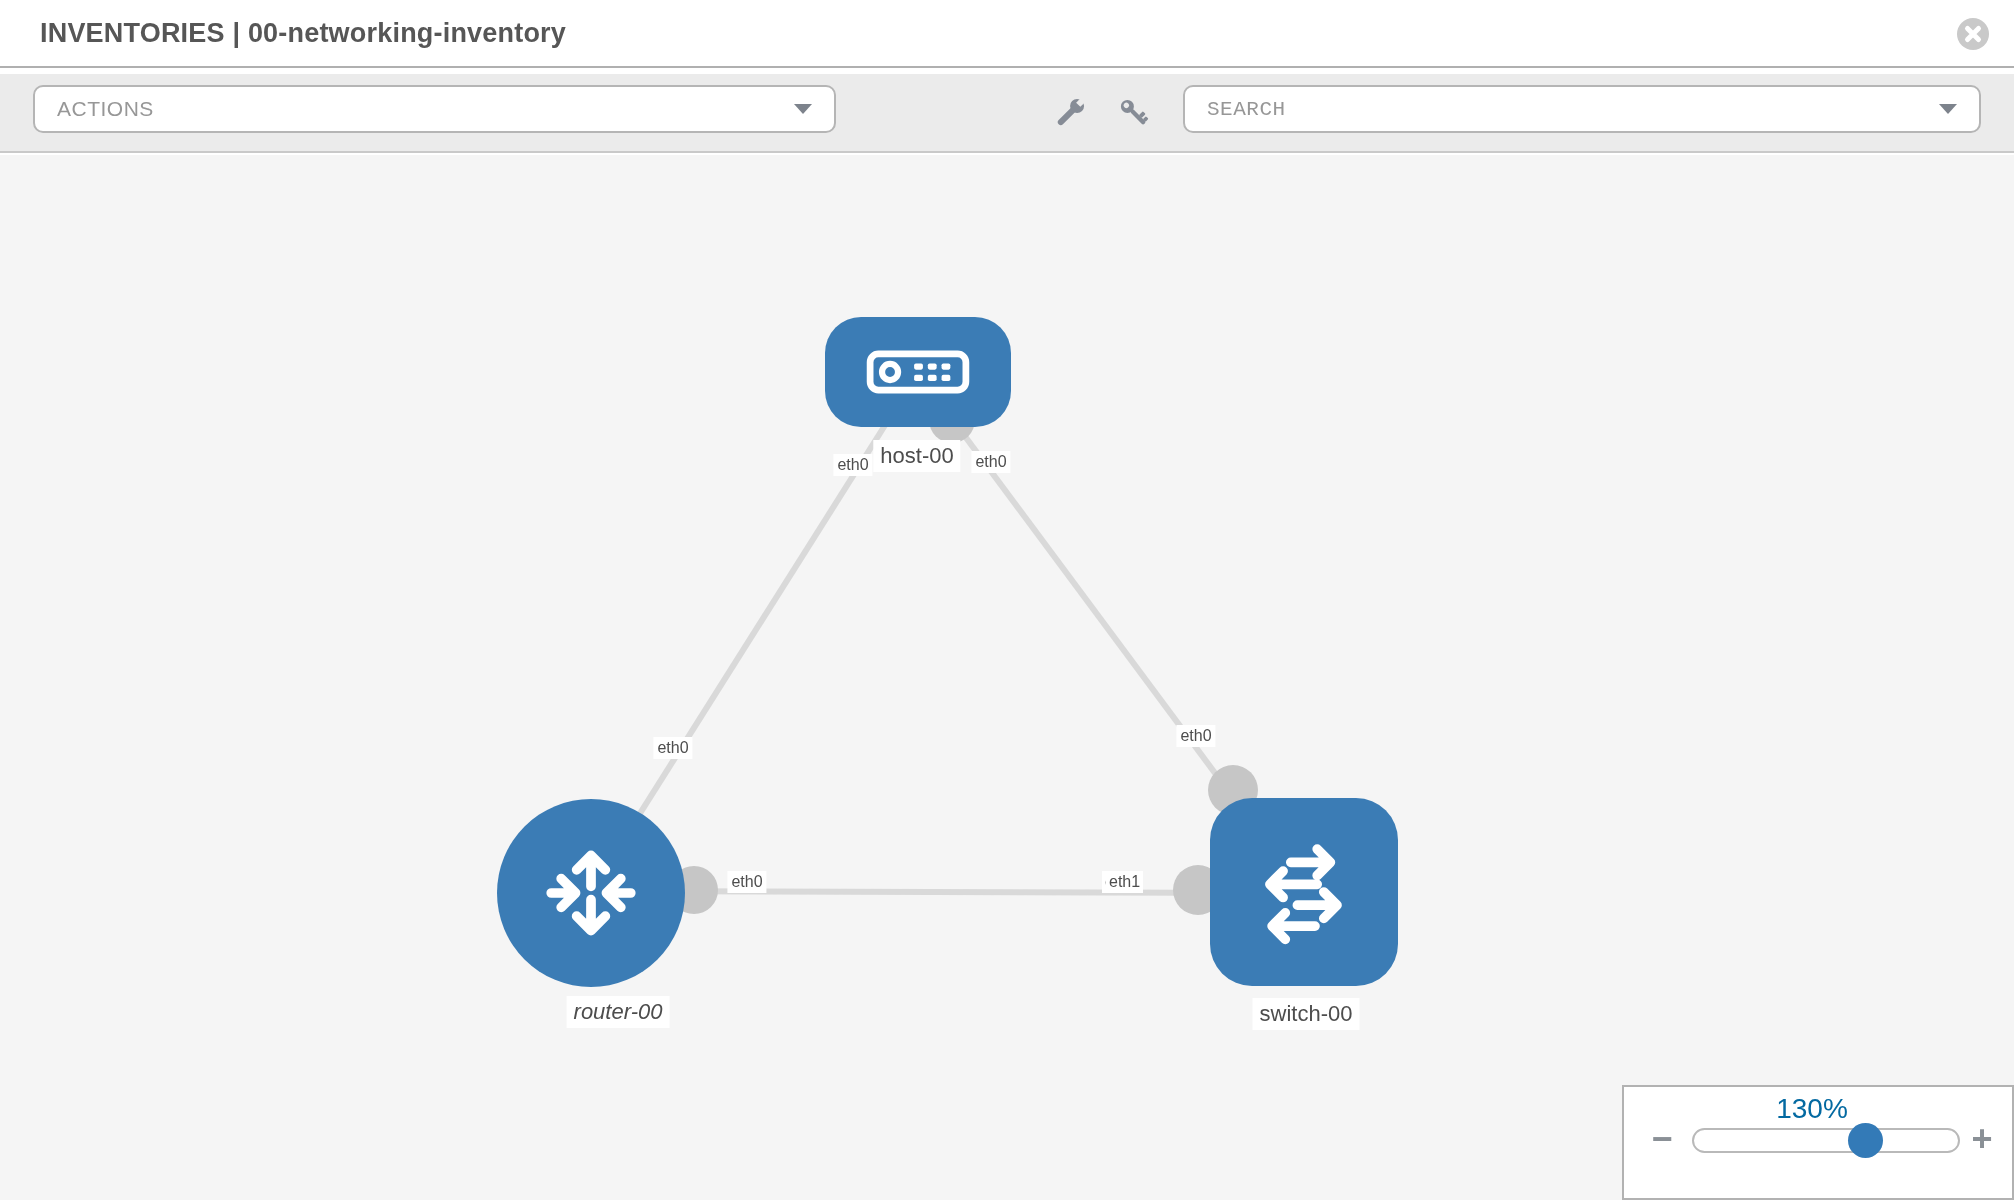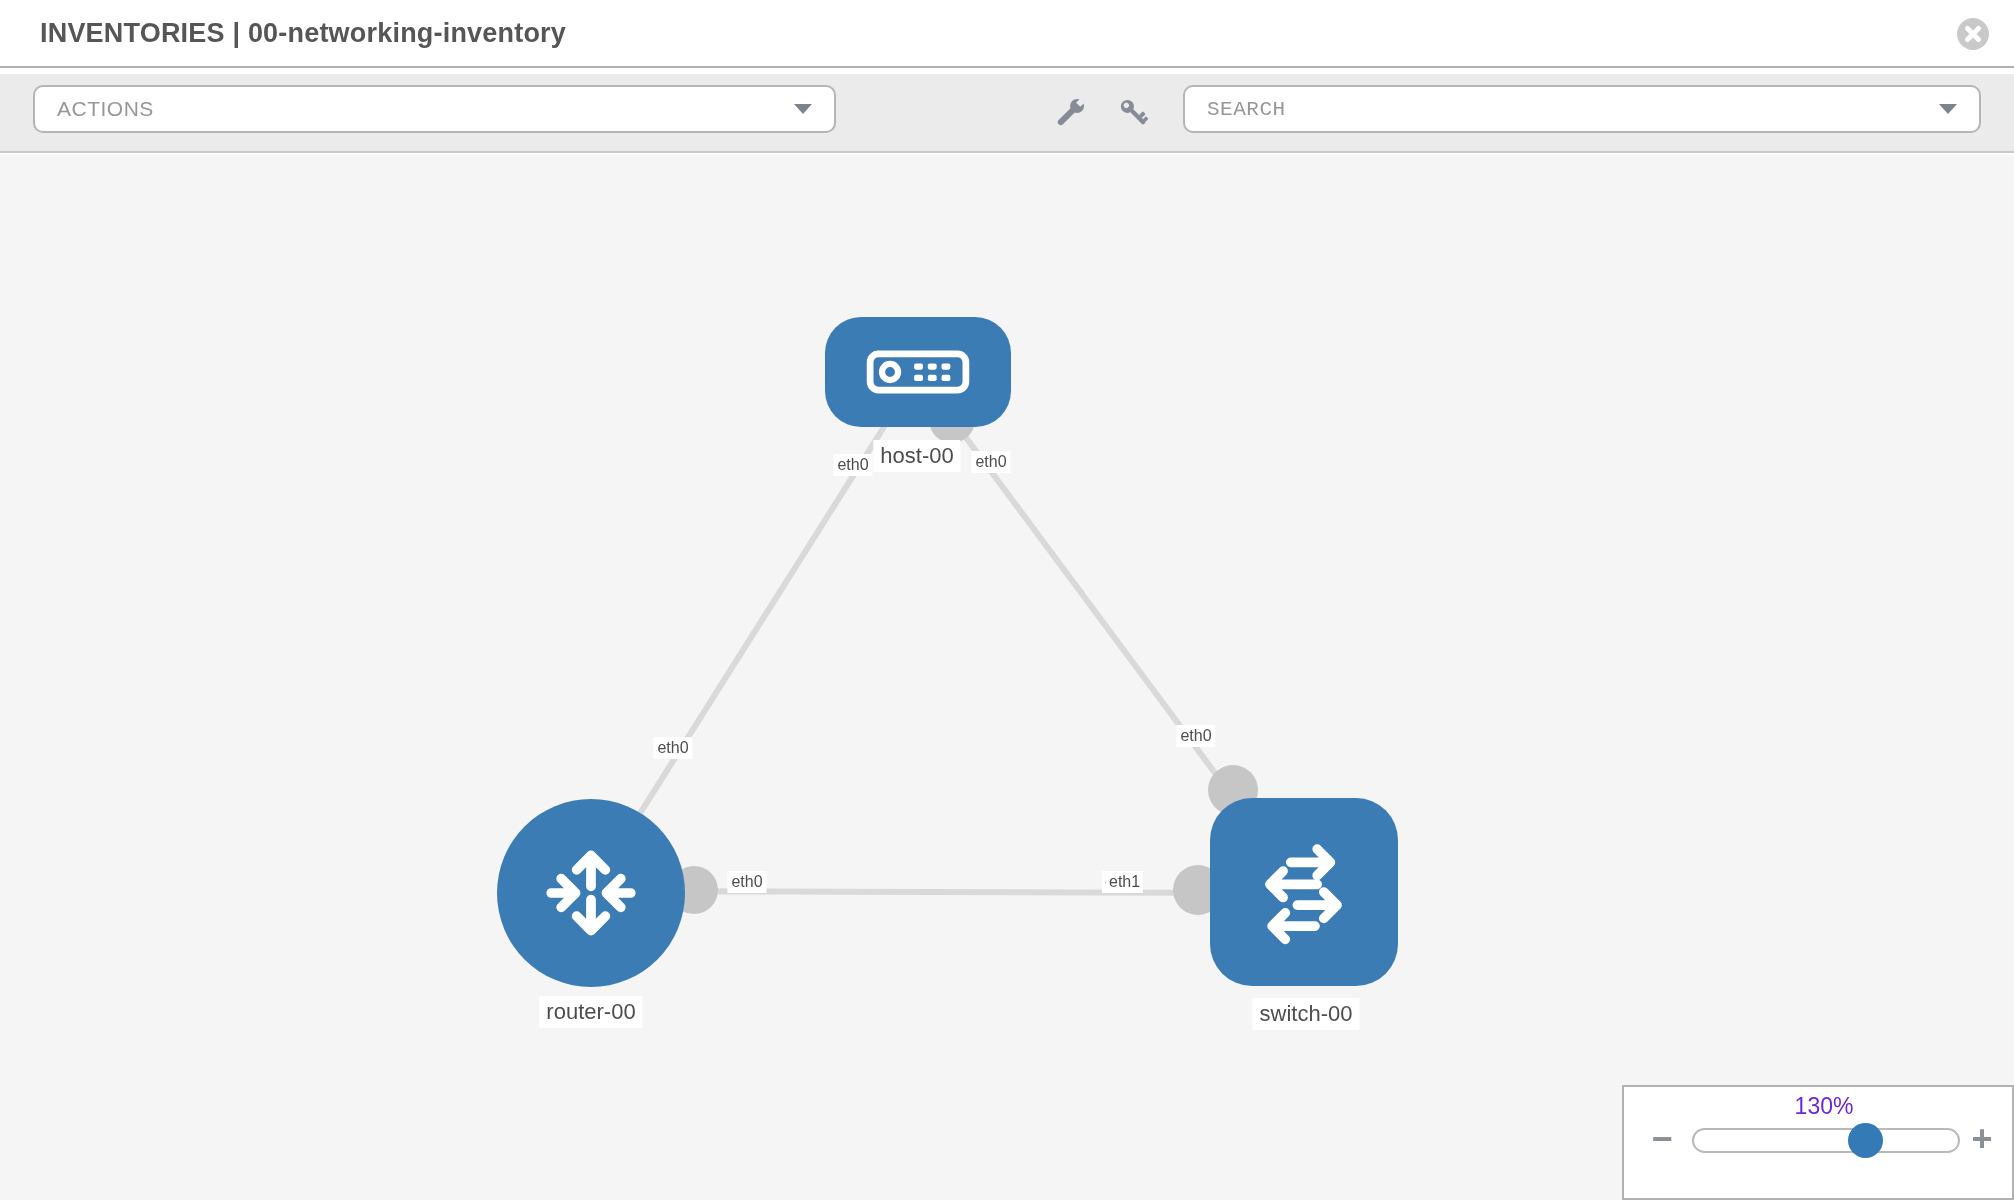--- a/index.html
+++ b/index.html
@@ -40,38 +40,38 @@
           justify-content:center; cursor:pointer; z-index:2; }
   .node-host   { left:825px;  top:162px; width:186px; height:110px; border-radius:36px; }
   .node-router { left:497px;  top:644px; width:188px; height:188px; border-radius:50%; }
   .node-switch { left:1210px; top:643px; width:188px; height:188px; border-radius:42px; }
 
   .net-label { position:absolute; z-index:3; background:#ffffff; color:#4d4d4d;
                white-space:nowrap; }
   .node-label { font-size:22px; padding:3px 7px; transform:translateX(-50%); }
   .if-label   { font-size:16px; padding:2px 4px; transform:translateX(-50%); }
   .lbl-host   { left:917px;  top:285px; }
-  .lbl-router { left:591px;  top:841px; }
+  .lbl-router { left:618px;  top:841px;font-style:italic; }
   .lbl-switch { left:1306px; top:843px; }
   .if-host-left  { left:853px;  top:299px; }
   .if-host-right { left:991px;  top:296px; }
   .if-mid-left   { left:673px;  top:582px; }
   .if-mid-right  { left:1196px; top:570px; }
   .if-router-port{ left:747px;  top:716px; }
   .if-overlap { position:absolute; left:1102px; top:716px; z-index:3; width:70px; height:24px; }
   .if-overlap span { position:absolute; top:0; background:#fff; color:#4d4d4d;
                      font-size:16px; padding:2px 3px; white-space:nowrap; }
   .if-overlap .under { left:0; }
   .if-overlap .over  { left:4px; }
 
   
   .zoom-panel { position:absolute; left:1622px; top:1085px; width:392px; height:115px;
                 background:#ffffff; border:2px solid #b2b2b2; z-index:4; }
-  .zoom-value { position:absolute; left:200px; top:6px; transform:translateX(-50%);
-                font-size:23px; color:#6d28d9; }
+  .zoom-value { position:absolute; left:188px; top:6px; transform:translateX(-50%);
+                font-size:28px; color:#0369a1; }
   .zoom-btn { position:absolute; top:30px; width:44px; height:44px; border:none;
               background:transparent; color:#8a9096; font-size:36px; font-weight:bold;
               cursor:pointer; line-height:44px; text-align:center; }
   .zoom-minus { left:16px; }
   .zoom-plus  { left:336px; }
   .zoom-track { position:absolute; left:68px; top:41px; width:268px; height:25px;
                 background:#fff; border:2px solid #b9b9b9; border-radius:13px; cursor:pointer; }
   .zoom-thumb { position:absolute; left:154px; top:-7px; width:35px; height:35px;
                 border-radius:50%; background:#337ab7; cursor:grab; }
 </style>

